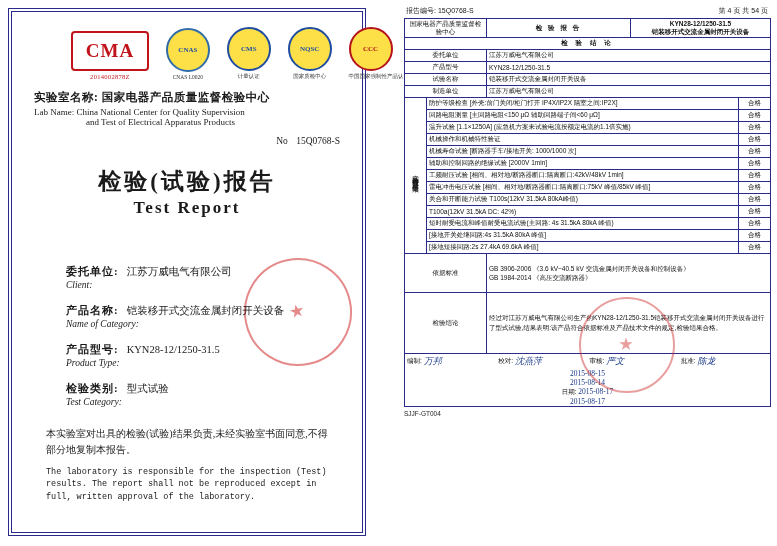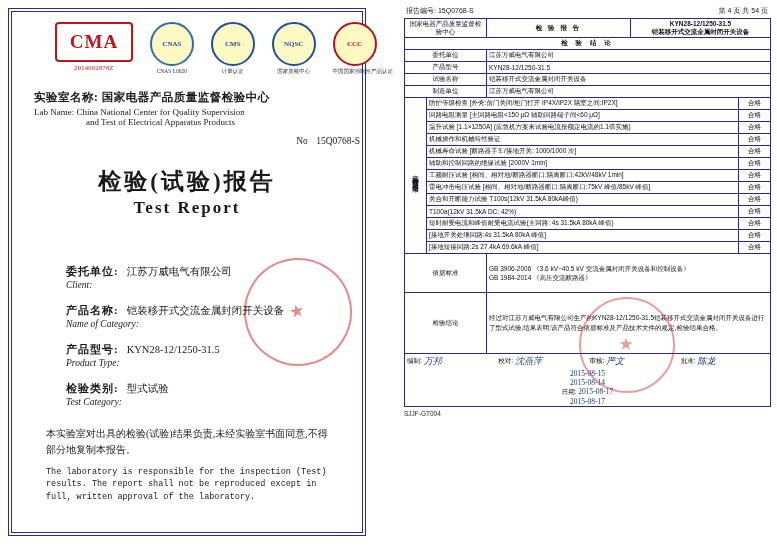--- a/index.html
+++ b/index.html
@@ -4,38 +4,38 @@
 <style>
   html,body{margin:0;padding:0;background:#ffffff;}
   body{width:777px;height:546px;font-family:"Liberation Serif",serif;color:#1a1a1a;overflow:hidden;}
   .page{position:relative;width:777px;height:546px;}
 
   
   .left-page{position:absolute;left:8px;top:8px;width:360px;height:530px;}
   .left-border{position:absolute;left:0;top:0;width:358px;height:528px;border:1px solid #2a2a8a;box-sizing:border-box;}
   .left-border-inner{position:absolute;left:3px;top:3px;width:352px;height:522px;border:1px solid #2a2a8a;box-sizing:border-box;}
 
-  .logos{position:absolute;left:10px;top:14px;width:338px;height:58px;display:flex;align-items:flex-start;justify-content:space-between;padding-left:37px;}
+  .logos{position:absolute;left:26px;top:14px;width:338px;height:58px;display:flex;align-items:flex-end;justify-content:space-between;padding-left:37px;}
   .logo{position:relative;text-align:center;}
   .cma-box{width:74px;height:36px;border:2px solid #c0131a;border-radius:4px;display:flex;align-items:center;justify-content:center;background:#fff;}
   .cma-text{font-family:"Liberation Serif",serif;font-weight:bold;font-size:19px;color:#c0131a;letter-spacing:1px;}
   .cma-sub{font-size:6.5px;color:#c0131a;margin-top:2px;letter-spacing:0.3px;}
-  .round{width:40px;height:40px;border-radius:50%;border:2px solid #1f4ea1;display:flex;align-items:center;justify-content:center;flex-direction:column;background:#fef9c3;}
+  .round{width:40px;height:40px;border-radius:50%;border:2px solid #1f4ea1;display:flex;align-items:center;justify-content:center;flex-direction:column;background:#fde047;}
   .round.red{border-color:#b5121b;}
   .round.gray{border-color:#2f6ca8;}
   .round-inner{font-size:7px;line-height:1;color:#1f4ea1;font-weight:bold;}
   .round.red .round-inner{color:#b5121b;}
   .logo-cap{font-size:5.5px;color:#333;margin-top:2px;white-space:nowrap;}
 
   .labname{position:absolute;left:26px;top:82px;width:312px;}
   .labname .cn{font-size:11.5px;font-weight:bold;letter-spacing:0.5px;}
   .labname .en1{font-size:9px;margin-top:2px;}
   .labname .en2{font-size:9px;margin-left:52px;}
 
-  .nonum{position:absolute;right:8px;top:128px;font-size:9.5px;}
+  .nonum{position:absolute;right:28px;top:128px;font-size:9.5px;}
 
   .title-cn{position:absolute;left:0;top:158px;width:358px;text-align:center;font-size:23px;font-weight:bold;letter-spacing:3px;}
   .title-en{position:absolute;left:0;top:190px;width:358px;text-align:center;font-size:17px;font-weight:bold;letter-spacing:2px;}
 
   .fields{position:absolute;left:58px;top:256px;width:290px;}
   .field{margin-bottom:13px;}
   .f-row{display:flex;align-items:baseline;}
   .f-cn{font-size:11px;font-weight:bold;white-space:nowrap;letter-spacing:1px;}
   .f-val{font-size:10.5px;margin-left:8px;}
   .f-en{font-size:9.5px;font-style:italic;margin-top:1px;}

